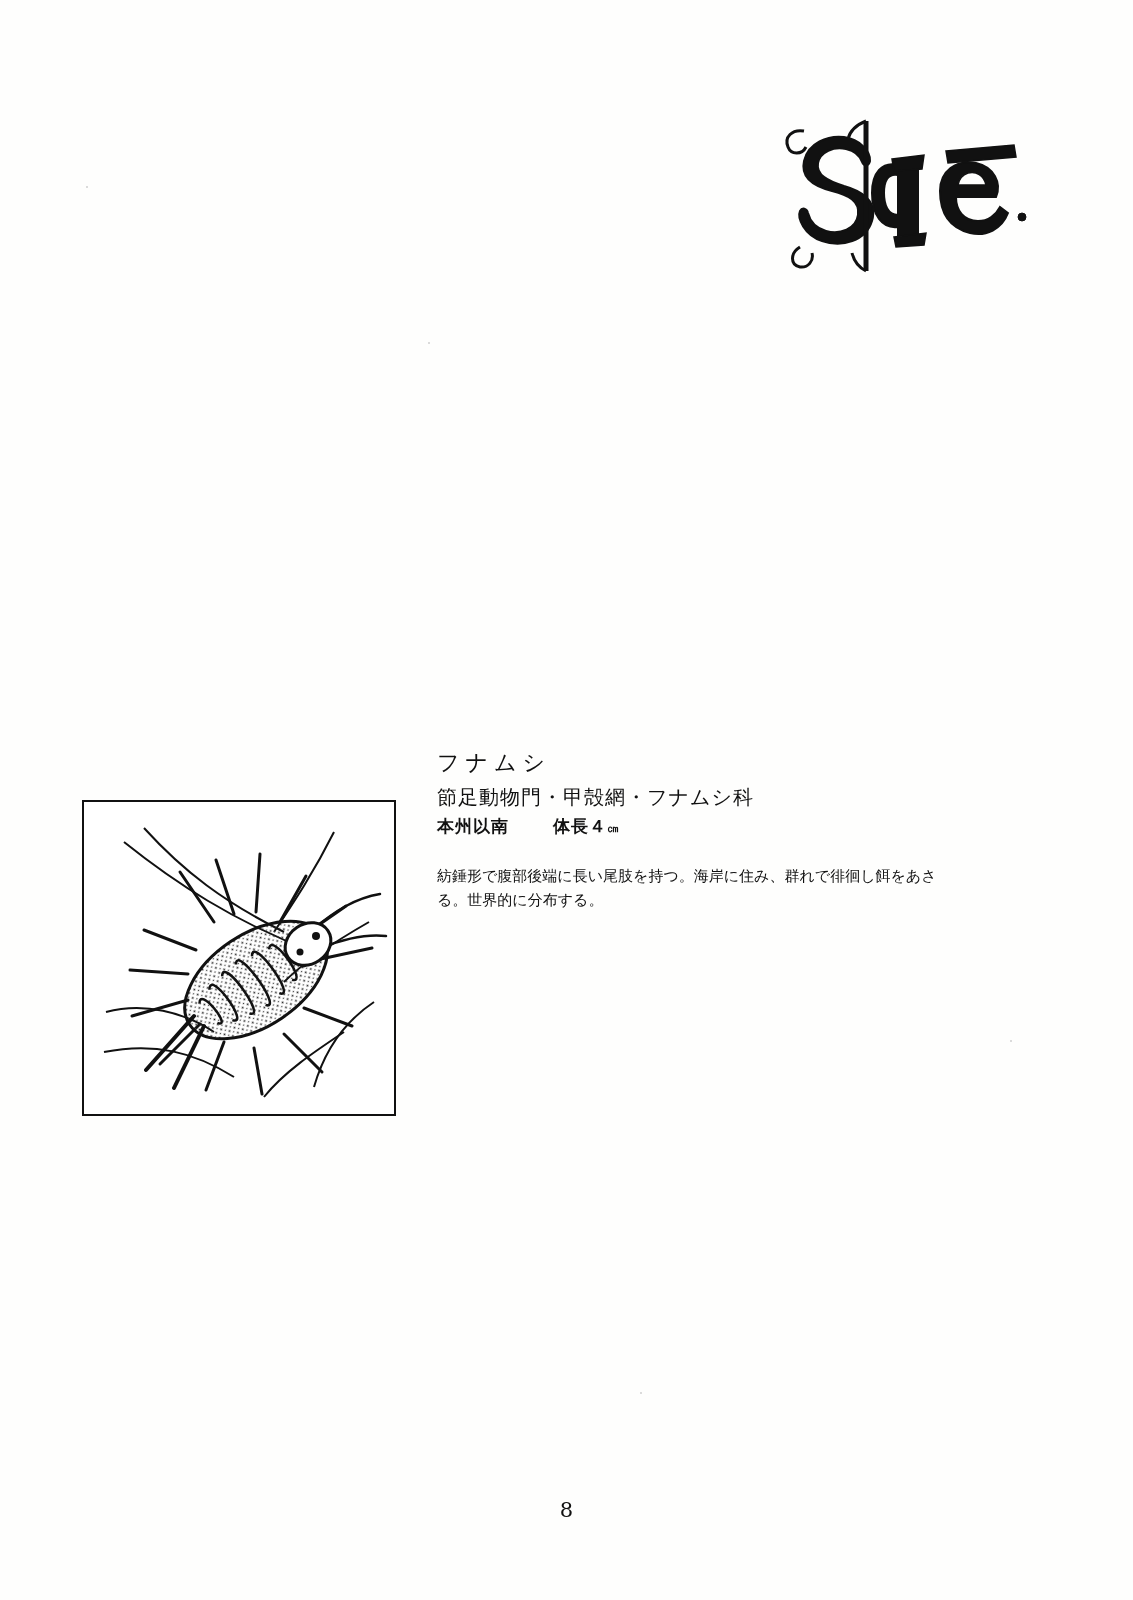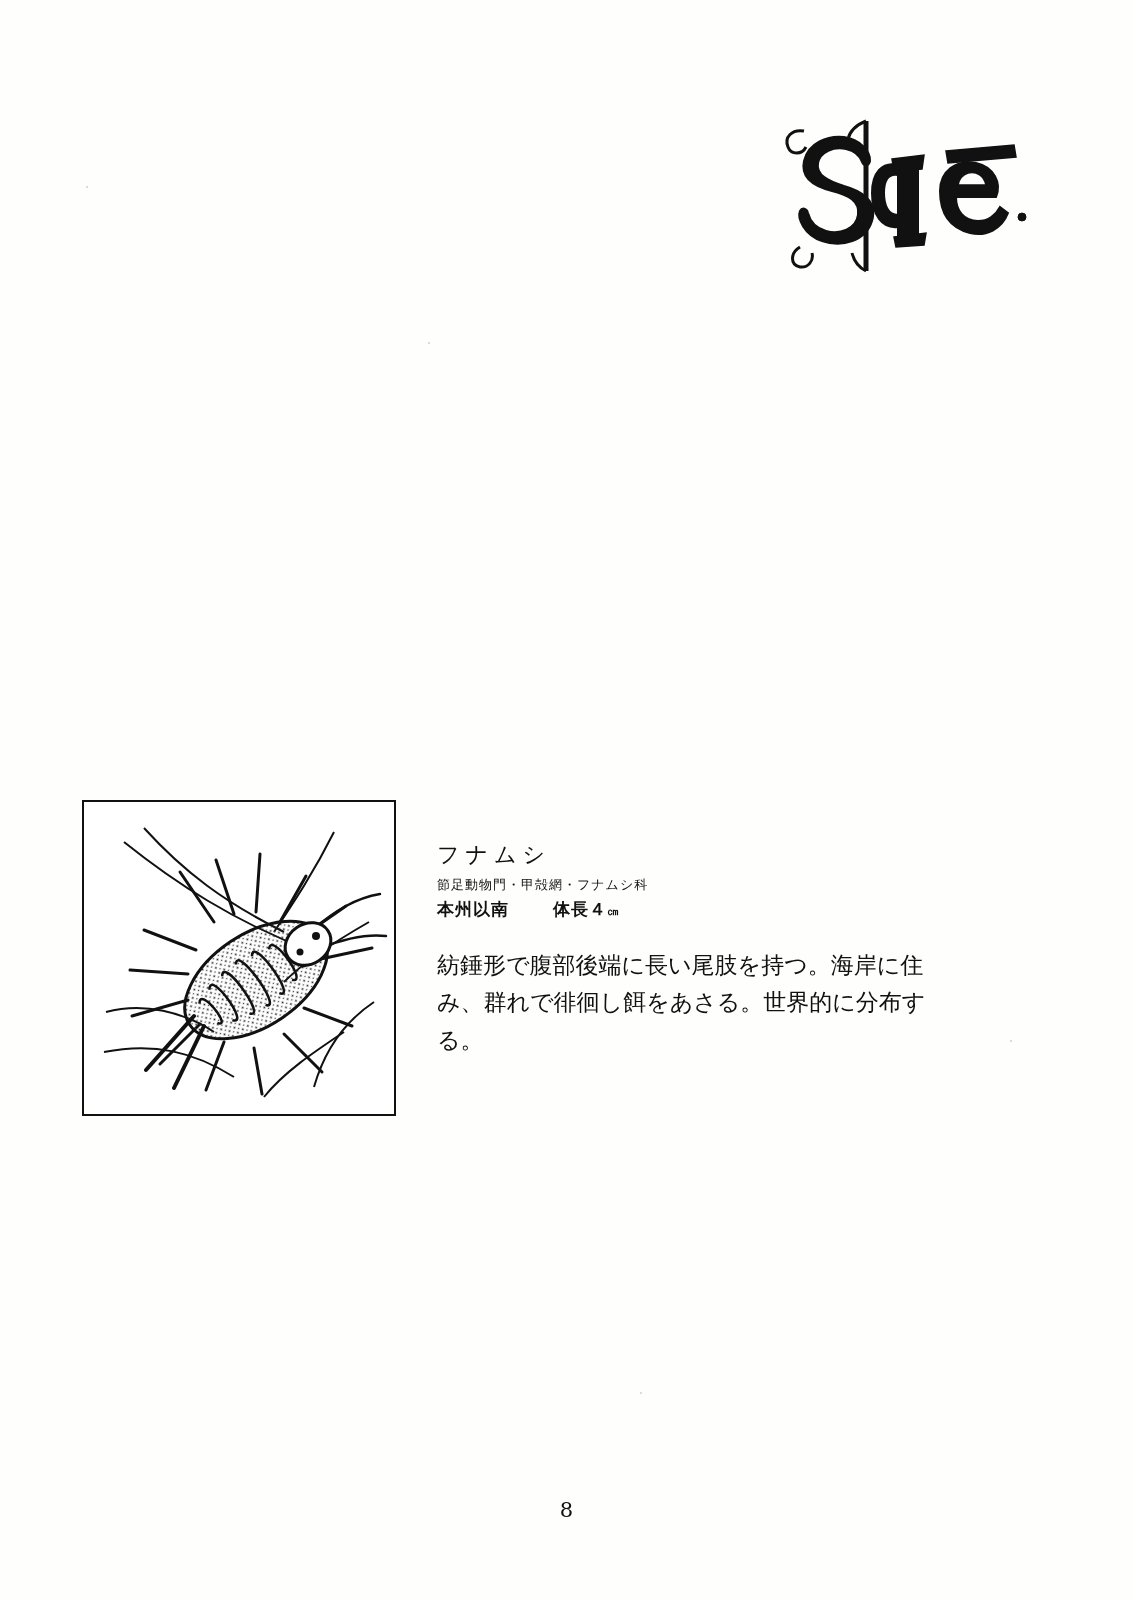--- a/index.html
+++ b/index.html
@@ -42,52 +42,52 @@
     border: 2px solid #111;
     background: #fff;
     overflow: hidden;
   }
   .illustration svg { display: block; width: 100%; height: 100%; }
 
   
   .entry {
     position: absolute;
     left: 437px;
-    top: 840px;
+    top: 748px;
     width: 540px;
   }
   .entry-title {
     font-family: "DejaVu Sans", sans-serif;
     font-size: 22px;
     letter-spacing: 6px;
     font-weight: 400;
     margin: 0 0 6px 0;
     color: #111;
   }
   .entry-class {
     font-family: "DejaVu Sans", sans-serif;
-    font-size: 13px;
+    font-size: 20px;
     letter-spacing: 1px;
     margin: 0 0 4px 0;
     color: #111;
   }
   .entry-meta {
     font-family: "DejaVu Sans", sans-serif;
     font-size: 17px;
     letter-spacing: 1px;
     margin: 0;
     color: #111;
     display: flex;
     gap: 44px;
     font-weight: bold;
   }
   .entry-meta .size-unit { font-size: 12px; }
   .entry-body {
     font-family: "DejaVu Sans", sans-serif;
-    font-size: 23px;
+    font-size: 15px;
     line-height: 1.62;
     margin: 26px 0 0 0;
     color: #111;
     width: 500px;
   }
 
   
   .page-number {
     position: absolute;
     left: 0;

